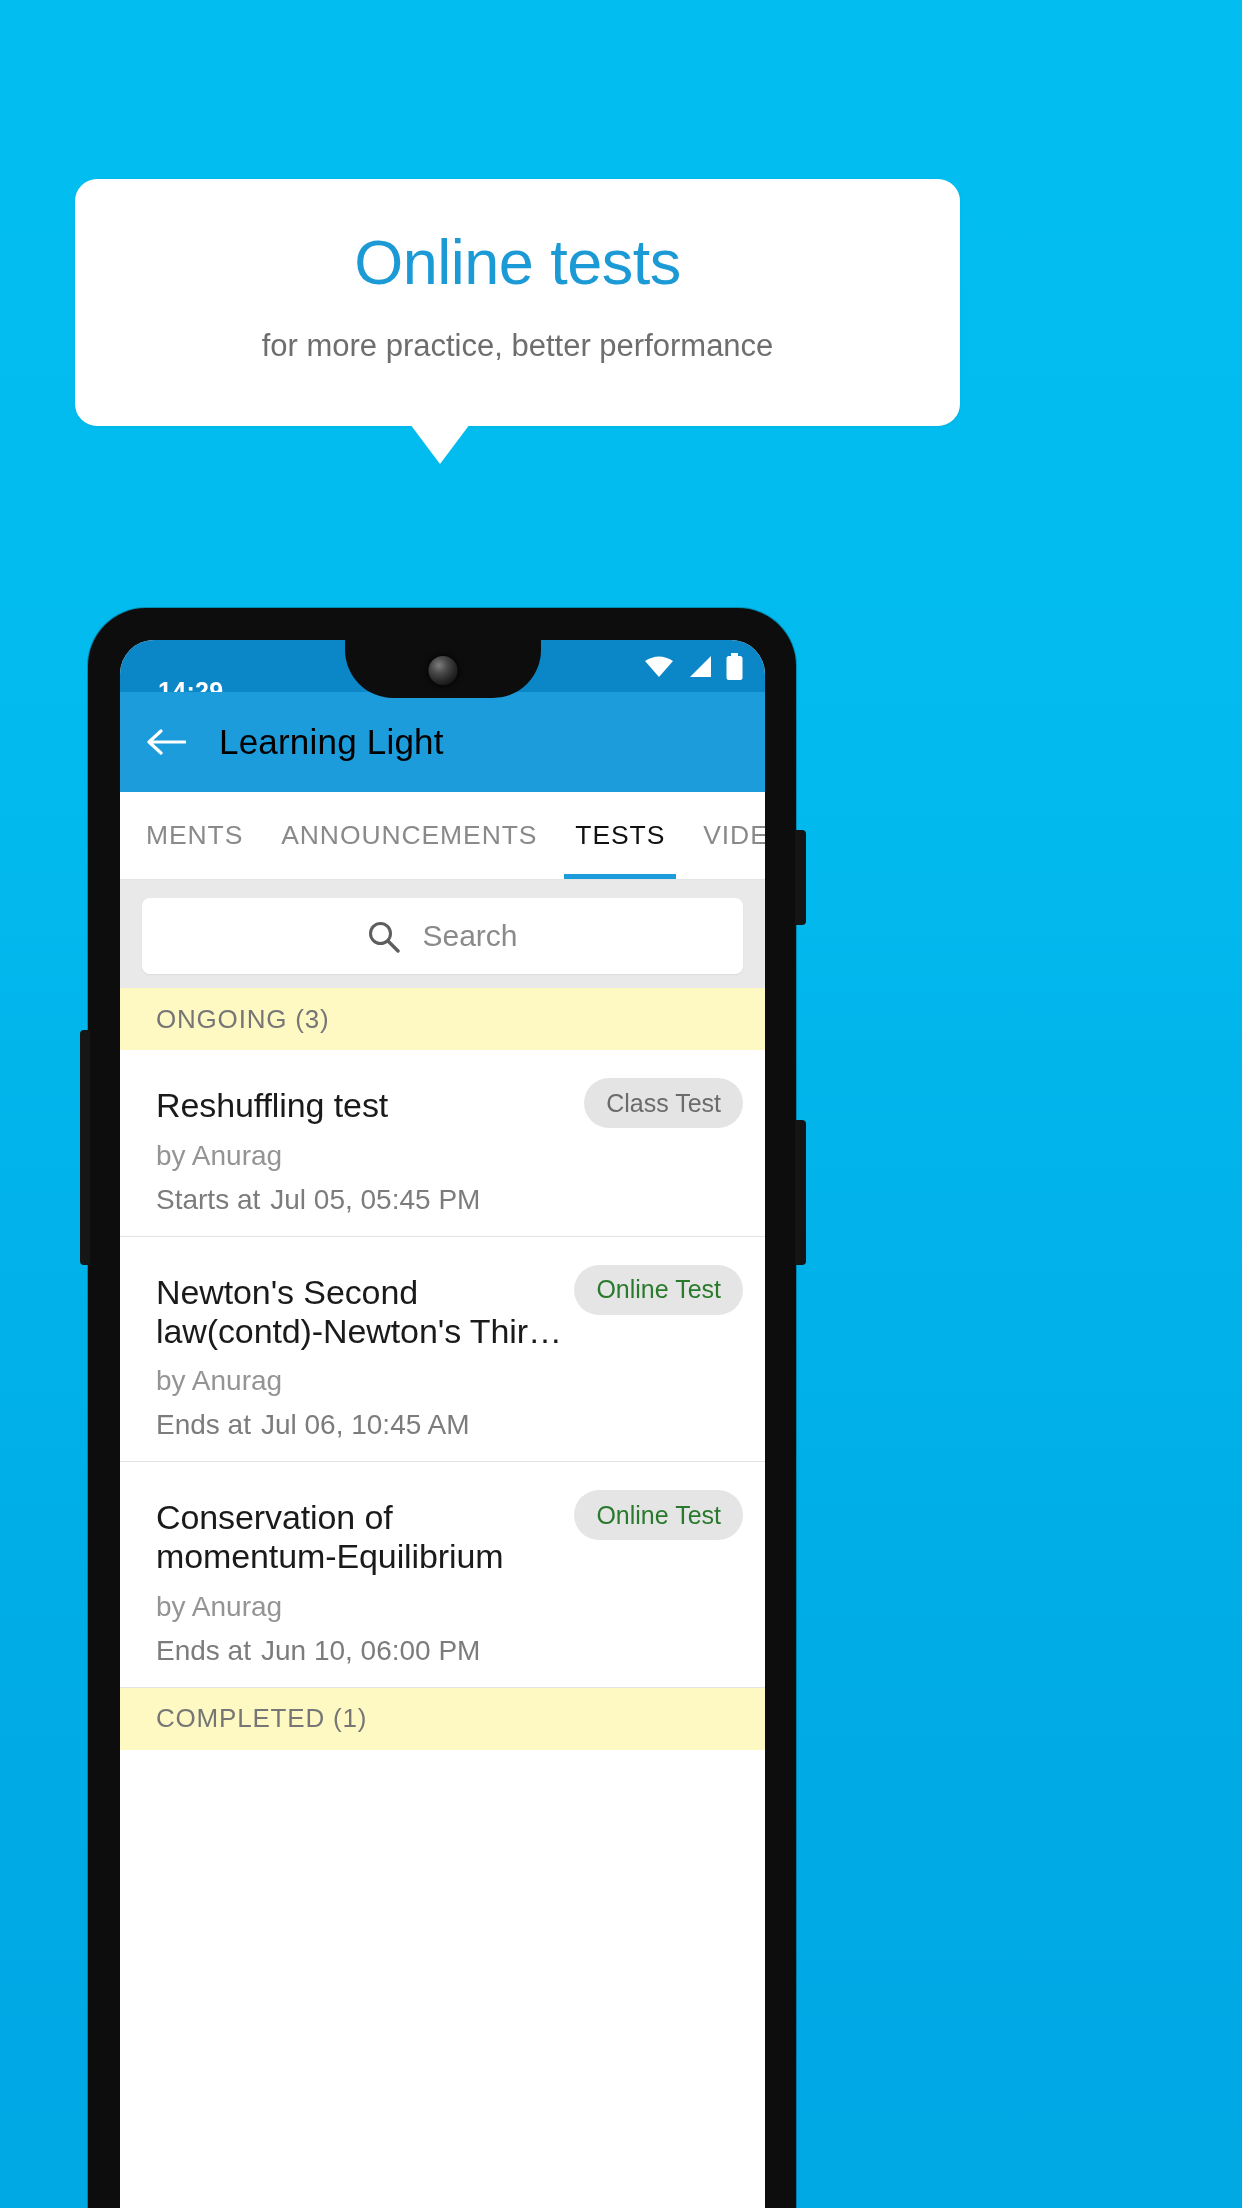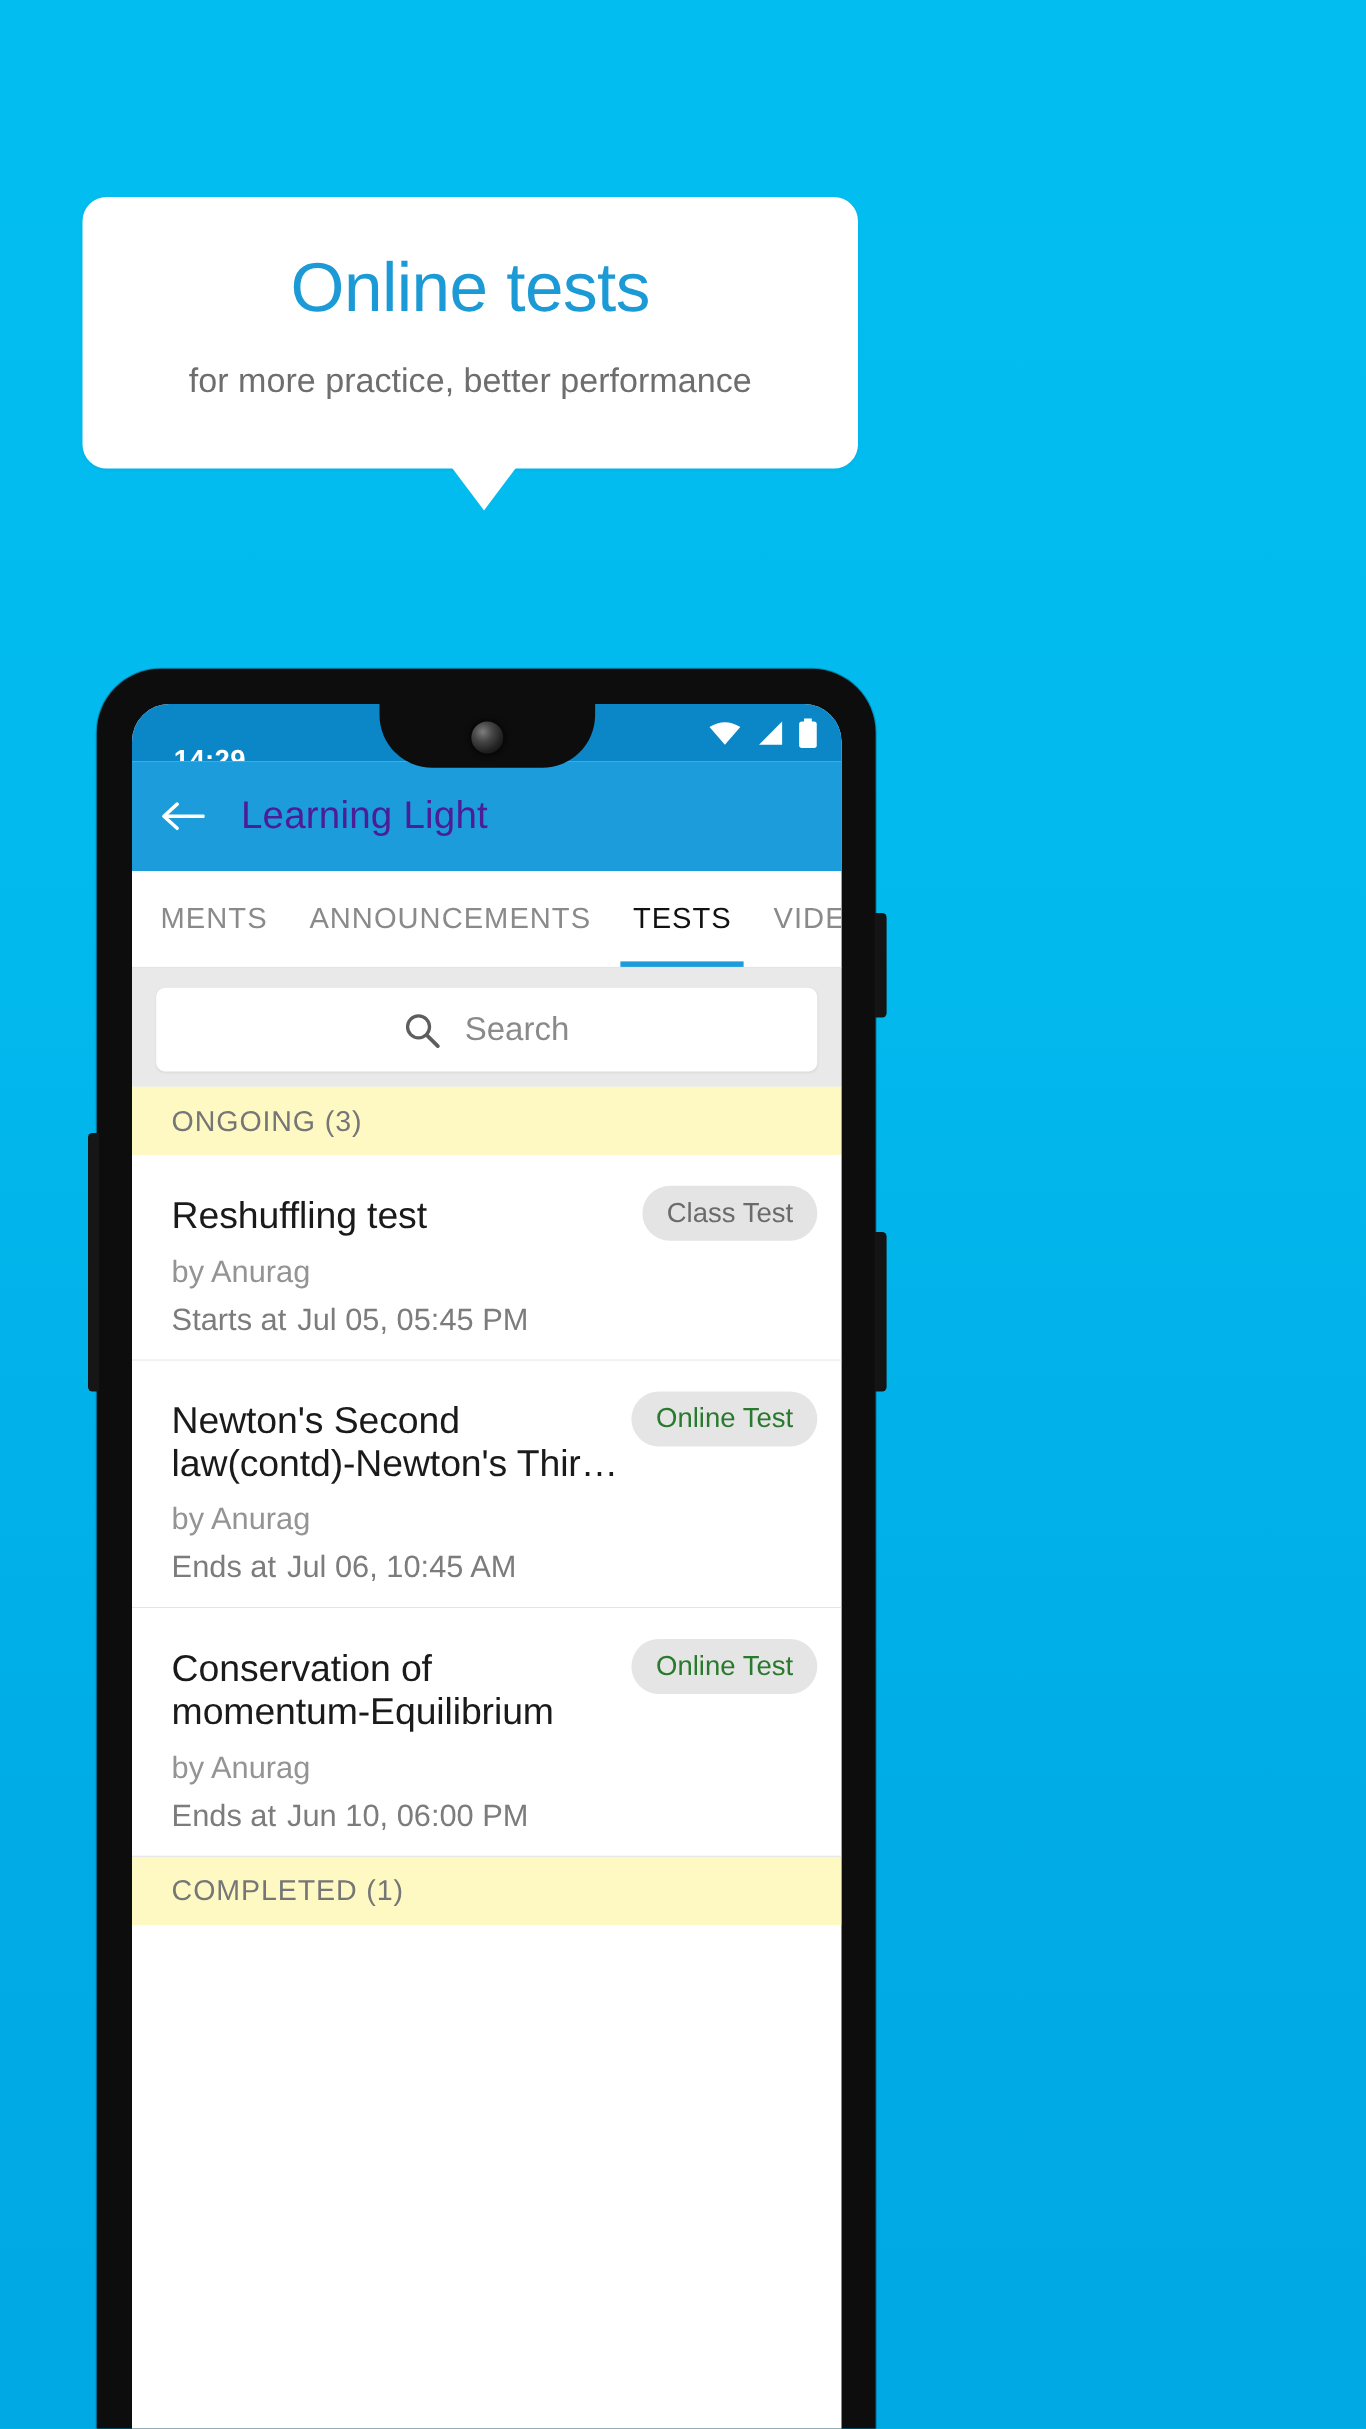--- a/index.html
+++ b/index.html
@@ -14,21 +14,21 @@
   
   #bg {
     position:absolute; inset:0;
     background:linear-gradient(180deg,#02BEF0 0%,#02BAEE 35%,#00ACE6 75%,#00A8E4 100%);
   }
 
   
   #bubble {
     position:absolute;
     left:75px; top:179px;
-    width:705px; height:247px;
+    width:885px; height:247px;
     background:#ffffff;
     border-radius:22px;
     box-shadow:0 1px 3px rgba(0,0,0,.05);
     z-index:3;
   }
   #bubble-tail {
     position:absolute;
     left:410px; top:424px;
     width:0; height:0;
     border-left:30px solid transparent;
@@ -153,21 +153,21 @@
     align-items:center;
   }
   #back-arrow {
     margin-left:26px;
     width:40px; height:40px;
     display:flex; align-items:center; justify-content:center;
   }
   #appbar-title {
     margin-left:33px;
     font-size:35px;
-    color:#4c1d95;
+    color:#000000;
     font-weight:400;
     letter-spacing:.2px;
   }
 
   
   #tabs {
     position:relative;
     height:88px;
     background:#ffffff;
     display:flex;

